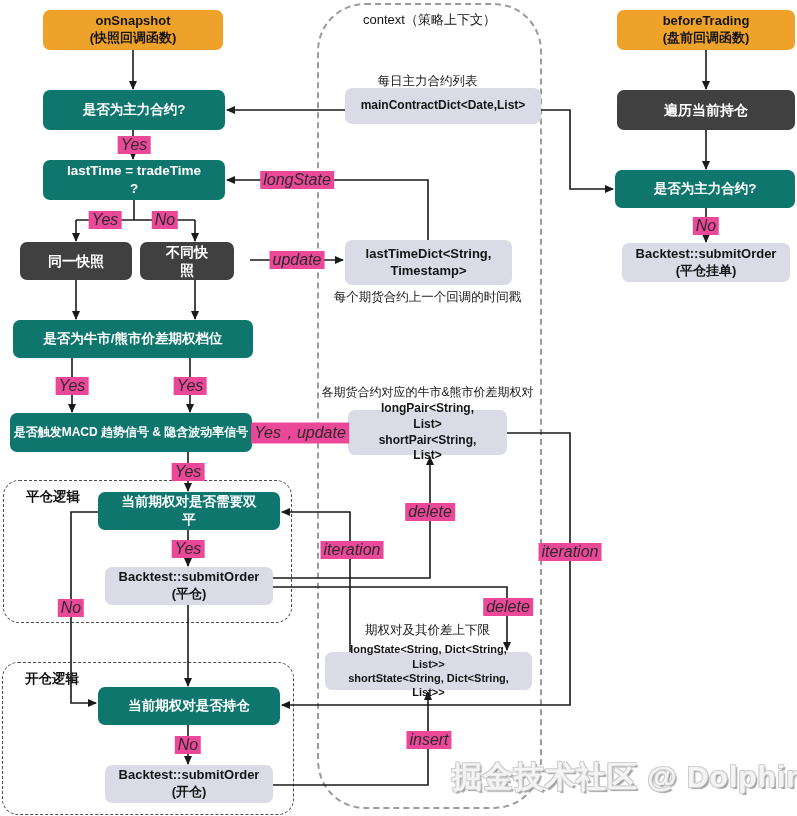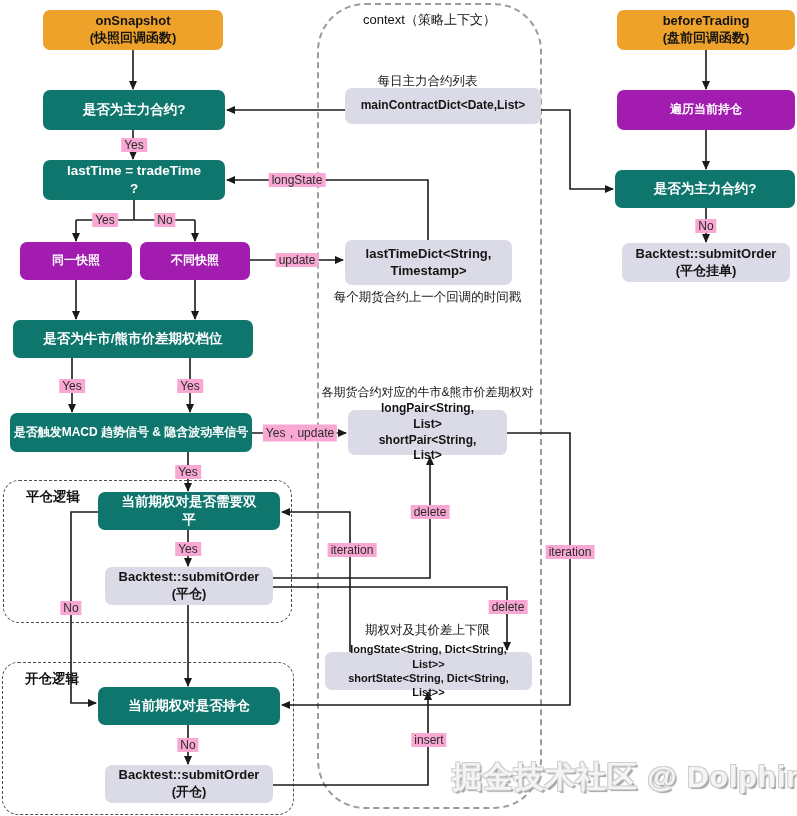--- a/index.html
+++ b/index.html
@@ -5,37 +5,37 @@
   html,body{margin:0;padding:0;background:#fff;}
   #canvas{position:relative;width:797px;height:816px;background:#fff;overflow:hidden;
           font-family:"Liberation Sans", sans-serif;}
 
   
   .node{position:absolute;display:flex;align-items:center;justify-content:center;
         text-align:center;border-radius:7px;font-weight:bold;line-height:1.3;
         white-space:pre-line;box-sizing:border-box;padding:2px 20px;}
   .orange{background:#EFA229;color:#141414;font-size:13px;}
   .lblue{background:#0f766e;color:#fff;font-size:13.5px;}
-  .dblue{background:#a21caf;color:#fff;font-size:12px;}
+  .dblue{background:#404040;color:#fff;font-size:14px;}
   .gray{background:#DBDBE7;color:#141414;font-size:13px;}
   .fs12{font-size:12px;}
   .fs11{font-size:11px;}
   .nowrap{white-space:nowrap;}
 
   
   .context-box{position:absolute;left:317px;top:3px;width:221px;height:802px;
                border:2px dashed #9b9b9b;border-radius:48px;}
   .context-title{position:absolute;top:6px;left:0;width:100%;text-align:center;
                  font-size:13px;color:#111;}
   .dashed-group{position:absolute;border:1.5px dashed #4d4d4d;border-radius:16px;}
   .group-label{position:absolute;top:7px;left:22px;font-size:13.5px;font-weight:bold;color:#111;}
 
   
-  .elabel{position:absolute;transform:translate(-50%,-50%);background:#f9a8d4;
-          padding:0 3px;font-size:12px;color:#2b2b2b;white-space:nowrap;}
+  .elabel{position:absolute;transform:translate(-50%,-50%);background:#ec4899;
+          padding:0 3px;font-size:16px;color:#2b2b2b;white-space:nowrap;font-style:italic;}
   .caption{position:absolute;font-size:12.5px;color:#161616;text-align:center;}
 
   svg.edges{position:absolute;left:0;top:0;}
   .watermark{position:absolute;left:452px;top:757px;font-size:30px;font-weight:bold;
              color:#f4f4f4;letter-spacing:1px;white-space:nowrap;
              text-shadow:-1px -1px 0 #cfcfcf,1px -1px 0 #cfcfcf,-1px 1px 0 #cfcfcf,
                           2px 2px 1px #a6a6a6;}
 </style>
 </head>
 <body>
@@ -90,21 +90,21 @@
       <path d="M706,130 V169" marker-end="url(#ah)"></path>
       <path d="M706,208 V242" marker-end="url(#ah)"></path>
     </g>
   </svg>
 
   <div class="node orange" style="left:43px;top:10px;width:180px;height:40px;">onSnapshot
 (快照回调函数)</div>
   <div class="node lblue" style="left:43px;top:90px;width:182px;height:40px;">是否为主力合约?</div>
   <div class="node lblue" style="left:43px;top:160px;width:182px;height:40px;">lastTime = tradeTime ?</div>
   <div class="node dblue" style="left:20px;top:242px;width:112px;height:38px;">同一快照</div>
-  <div class="node dblue" style="left:140px;top:242px;width:110px;height:38px;">不同快照</div>
+  <div class="node dblue" style="left:140px;top:242px;width:94px;height:38px;">不同快照</div>
   <div class="node lblue" style="left:13px;top:320px;width:240px;height:38px;">是否为牛市/熊市价差期权档位</div>
   <div class="node lblue fs12 nowrap" style="left:10px;top:413px;width:242px;height:39px;">是否触发MACD 趋势信号 &amp; 隐含波动率信号</div>
   <div class="node lblue" style="left:98px;top:492px;width:182px;height:38px;">当前期权对是否需要双平</div>
   <div class="node gray" style="left:105px;top:567px;width:168px;height:38px;">Backtest::submitOrder
 (平仓)</div>
   <div class="node lblue" style="left:98px;top:687px;width:182px;height:38px;">当前期权对是否持仓</div>
   <div class="node gray" style="left:105px;top:765px;width:168px;height:38px;">Backtest::submitOrder
 (开仓)</div>
 
   <div class="node gray fs12 nowrap" style="left:345px;top:88px;width:196px;height:36px;">mainContractDict&lt;Date,List&gt;</div>

